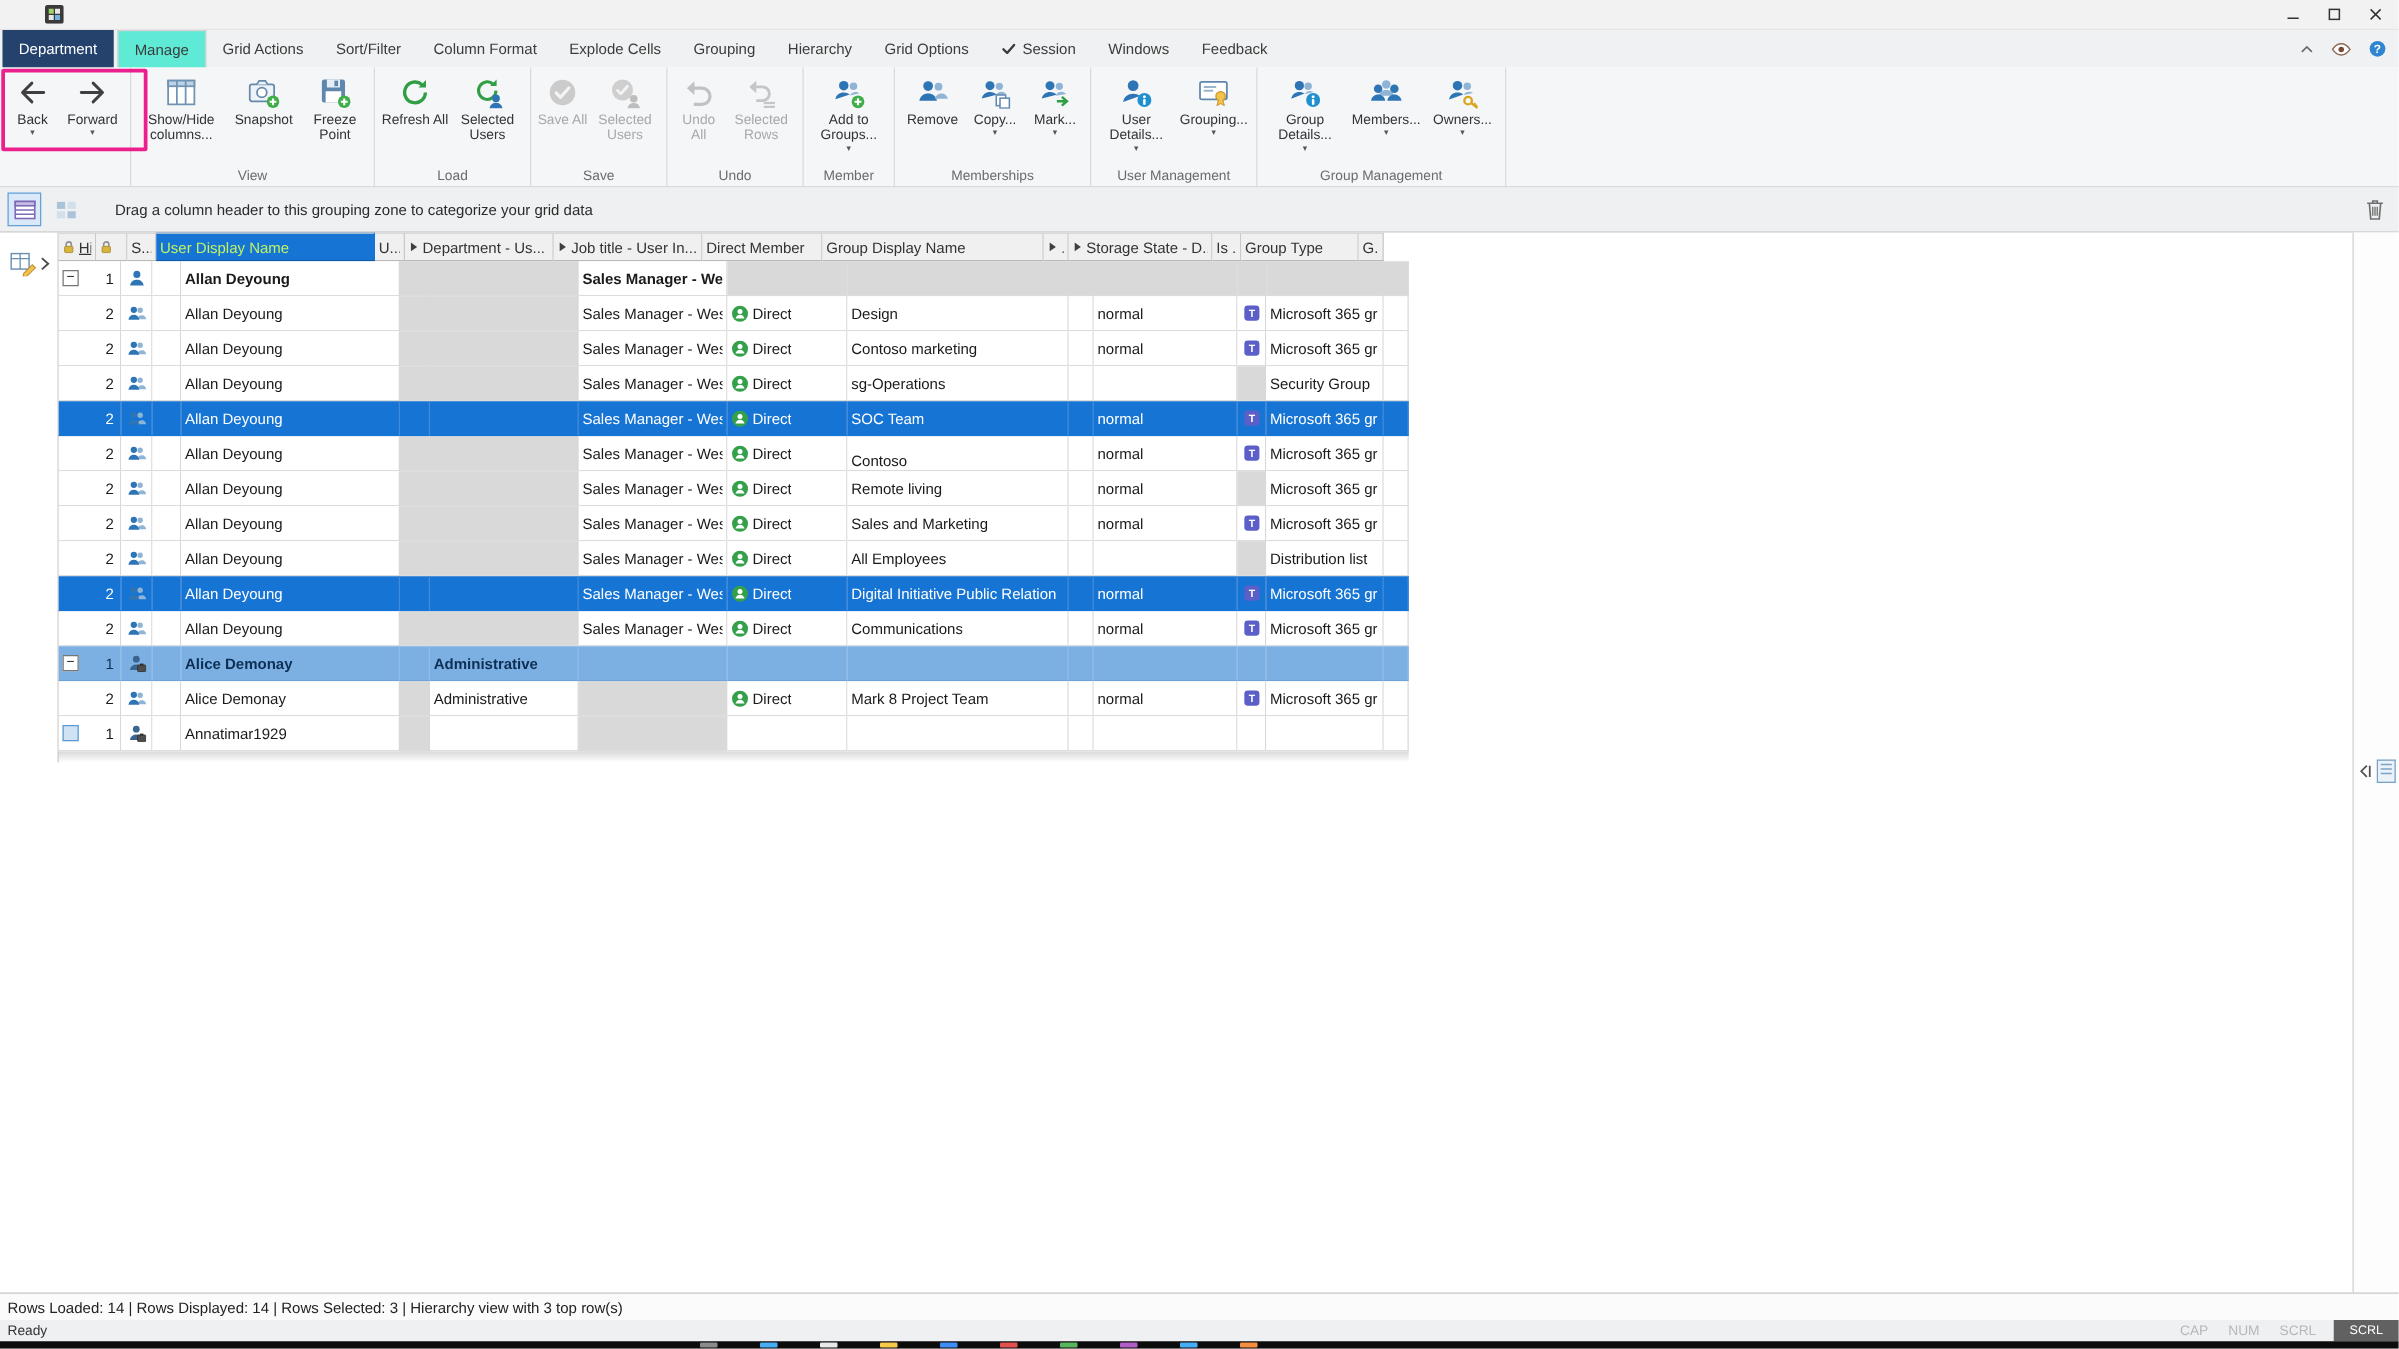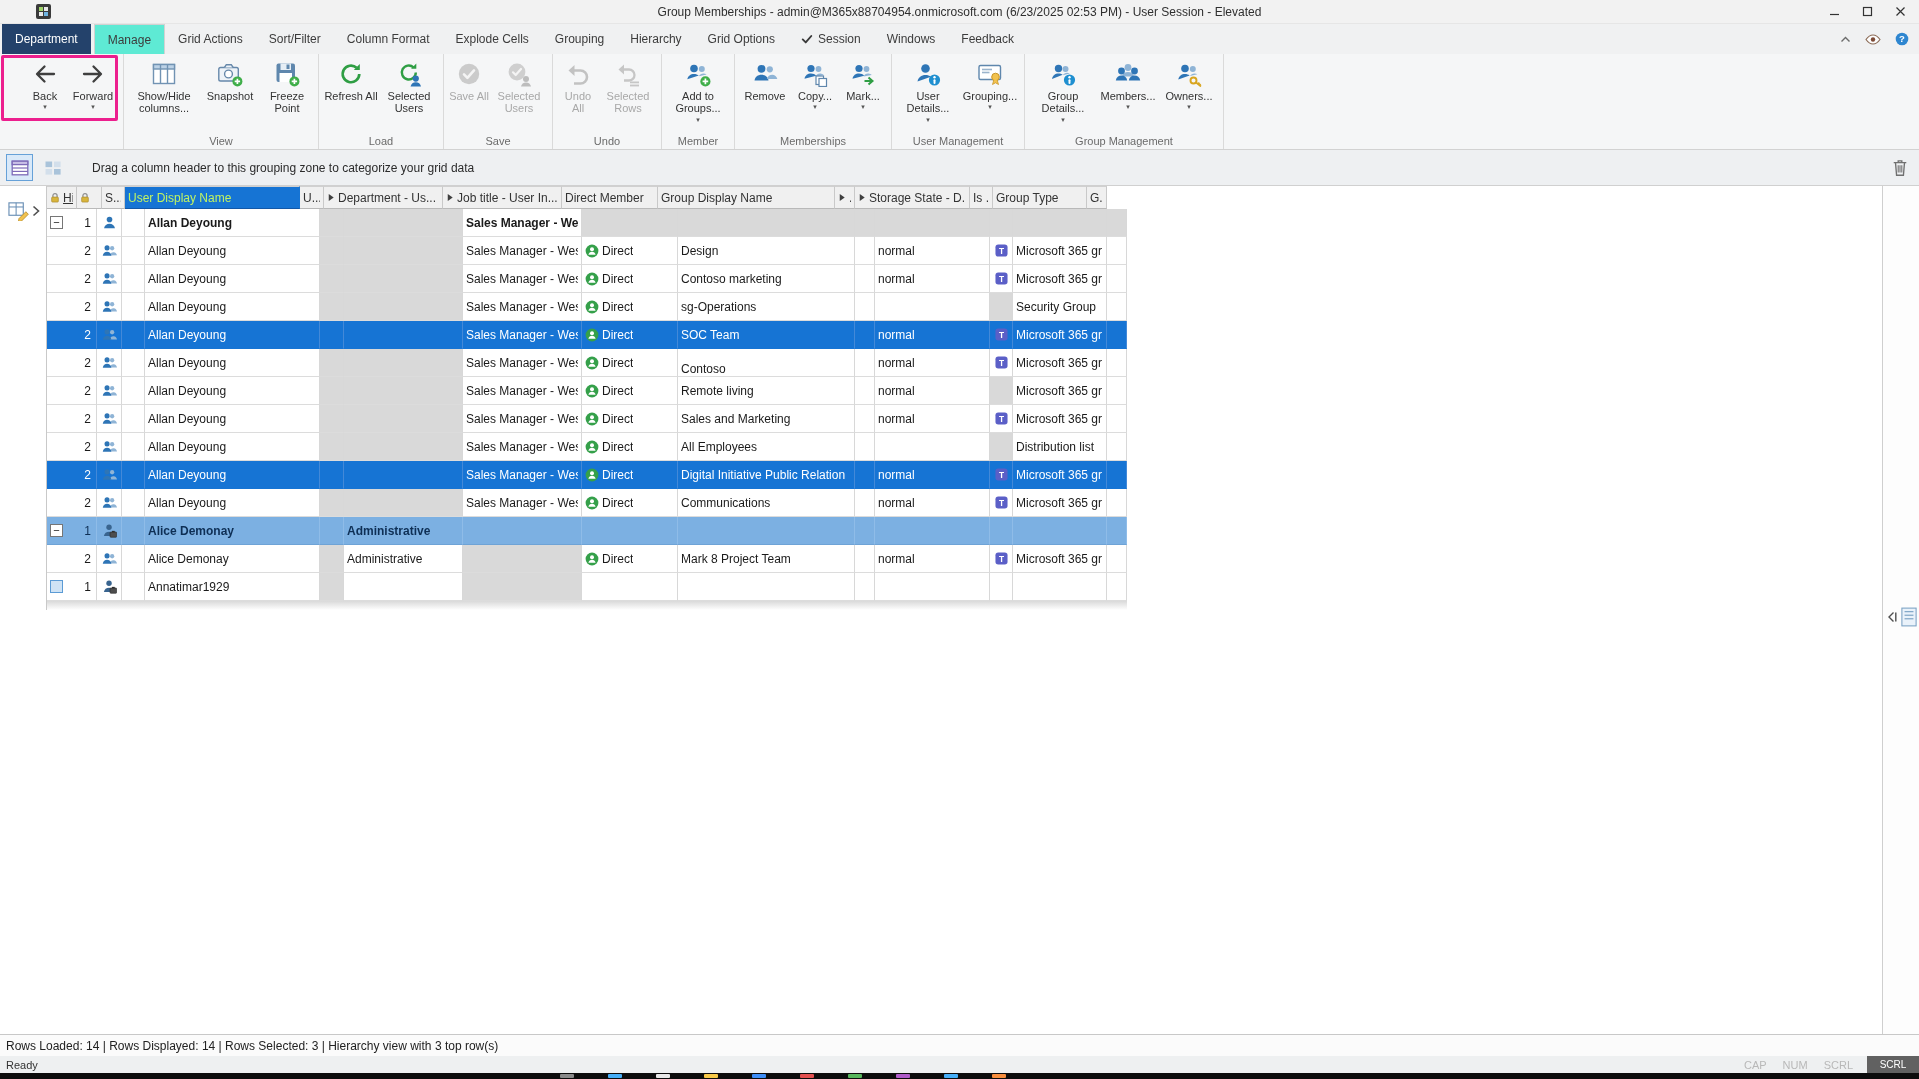--- a/index.html
+++ b/index.html
@@ -19,21 +19,21 @@
   
   .tabbar{position:absolute;top:24px;left:0;right:0;height:30px;background:#f0f1f2;display:flex}
   .tabs{display:flex;align-items:stretch;padding-left:2px}
   .tab{display:flex;align-items:center;gap:5px;padding:0 13px;font-size:12px;color:#3c3c3c}
   .tab.backstage{background:#24426b;color:#fff;margin-right:3px}
   .tab.active{background:#5eead4;border:1px solid #d2d2d2;border-bottom:none}
   .tab-right{margin-left:auto;display:flex;align-items:center;gap:14px;padding-right:10px}
 
   
   .ribbon{position:absolute;top:54px;left:0;right:0;height:96px;background:#f5f6f7;
-    border-bottom:1px solid #d2d2d2;display:flex;align-items:stretch;padding-left:19px}
+    border-bottom:1px solid #d2d2d2;display:flex;align-items:stretch;padding-left:0}
   .rgroup{position:relative;display:flex;align-items:flex-start;padding:4px 4px 16px;
     border-right:1px solid #dadada}
   .rrow{display:flex;align-items:flex-start}
   .rgroup-label{position:absolute;bottom:2px;left:0;right:0;text-align:center;
     font-size:11px;color:#6b6b6b;white-space:nowrap}
   .rbtn{display:flex;flex-direction:column;align-items:center;text-align:center;
     font-size:11px;color:#333;padding:2px 1px;line-height:1.12;border-radius:2px}
   .rbtn .icn{height:28px;margin-bottom:2px}
   .rbtn.disabled{color:#a8a8a8}
   .rlabel{white-space:normal}
@@ -99,21 +99,20 @@
 <div class="titlebar">
   <span class="app-icon icn">
       <svg width="15" height="15" viewBox="0 0 15 15">
         <rect width="15" height="15" rx="2" fill="#3a3a3a"></rect>
         <rect x="3" y="3" width="4" height="4" fill="#9fd468"></rect>
         <rect x="8" y="3" width="4" height="4" fill="#e8e8e8"></rect>
         <rect x="3" y="8" width="4" height="4" fill="#e8e8e8"></rect>
         <rect x="8" y="8" width="4" height="4" fill="#6fb3e0"></rect>
       </svg>
     </span>
-  <div class="title">Group Memberships - admin@M365x88704954.onmicrosoft.com (6/23/2025 02:53 PM) - User Session - Elevated</div>
   <div class="win-btns">
     <div class="win-btn icn">
         <svg width="11" height="11" viewBox="0 0 11 11">
           <line x1="1" y1="8.5" x2="10" y2="8.5" stroke="#333" stroke-width="1.2"></line>
         </svg>
       </div>
     <div class="win-btn icn">
         <svg width="11" height="11" viewBox="0 0 11 11">
           <rect x="1.5" y="1.5" width="8" height="8" fill="none" stroke="#333" stroke-width="1.2"></rect>
         </svg>

